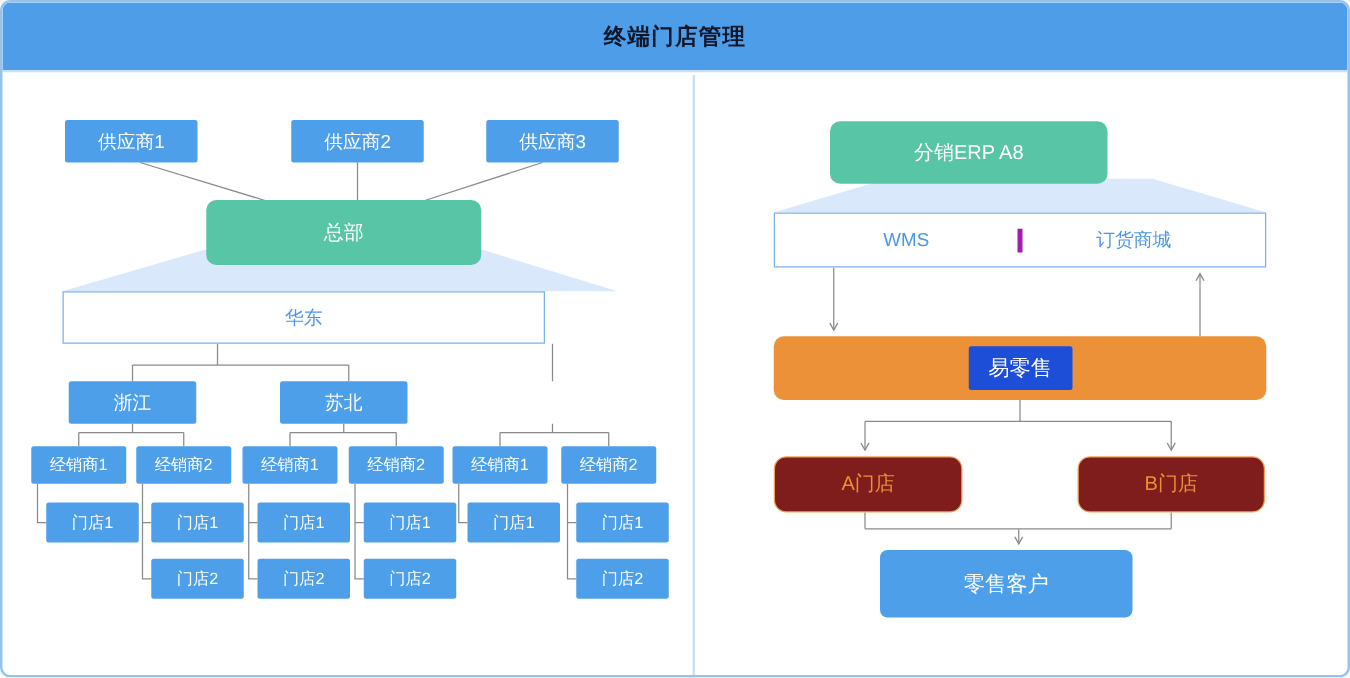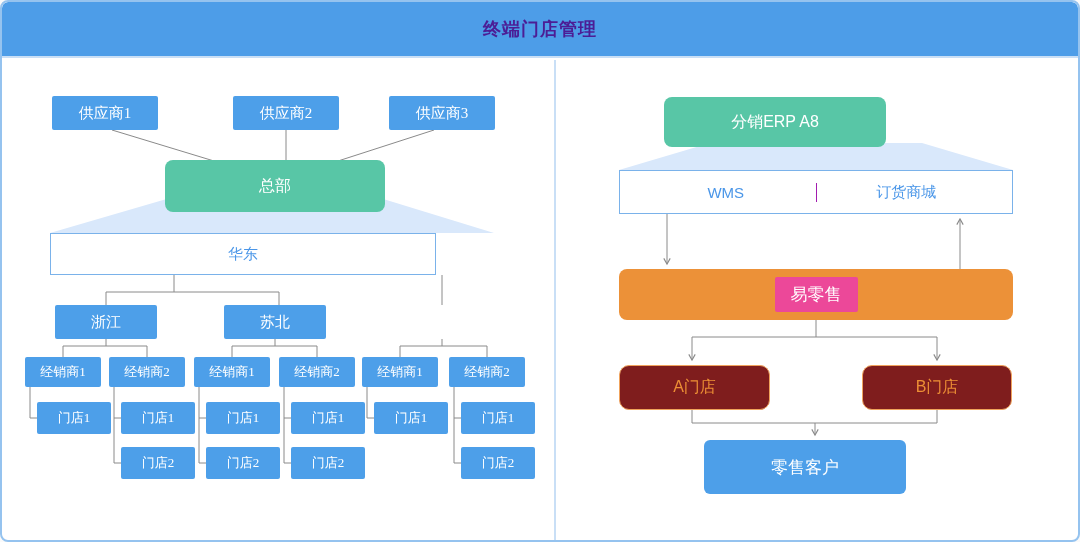--- a/index.html
+++ b/index.html
@@ -8,32 +8,32 @@
     position:relative; width:1080px; height:542px; box-sizing:border-box;
     background:#ffffff; border:2px solid #95C3EF; border-radius:8px;
     overflow:hidden;
   }
   .header {
     position:absolute; left:0; top:0; width:100%; height:56px;
     background:#4D9DE8; border-bottom:2px solid #C9DFF6;
     display:flex; align-items:center; justify-content:center;
     box-sizing:border-box; border-radius:6px 6px 0 0;
   }
-  .header .title { color:#4c1d95; font-size:18px; font-weight:bold; letter-spacing:1px; }
+  .header .title { color:#0f172a; font-size:18px; font-weight:bold; letter-spacing:1px; }
   .divider { position:absolute; left:552px; top:58px; height:482px; width:2px; background:#C9DFF6; }
   svg.connector-layer { position:absolute; left:0; top:0; width:1080px; height:542px; }
   .node { position:absolute; display:flex; align-items:center; justify-content:center; box-sizing:border-box; }
-  .blue  { background:#4D9FE9; color:#fff; font-size:15px; border-radius:2px;font-family:Liberation Serif, serif; }
+  .blue  { background:#4D9FE9; color:#fff; font-size:15px; border-radius:2px; }
   .sm    { font-size:13px; }
   .teal  { background:#58C6A6; color:#fff; font-size:16px; border-radius:8px; }
   .split { background:#fff; border:1px solid #7AB2EA; display:flex; padding:16px; }
   .cell  { flex:1; display:flex; align-items:center; justify-content:center; color:#4A96E8; font-size:15px; }
-  .cell + .cell { border-left:1px solid #a21caf; }
+  .cell + .cell { border-left:4px solid #a21caf; }
   .orange { background:#EC9138; color:#fff; font-size:17px; border-radius:8px; }
-  .orange .hl { background:#ec4899; padding:6px 16px; border-radius:2px; }
+  .orange .hl { background:#1d4ed8; padding:6px 16px; border-radius:2px; }
   .outline-orange { background:#7f1d1d; border:1px solid #F0A35C; border-radius:10px; color:#ED8F35; font-size:16px; }
   .blue-big { background:#4D9FE9; color:#fff; font-size:17px; border-radius:6px; }
 </style>
 </head>
 <body>
 
 <div class="frame">
 
   <div class="header">
     <span class="title">终端门店管理</span>

